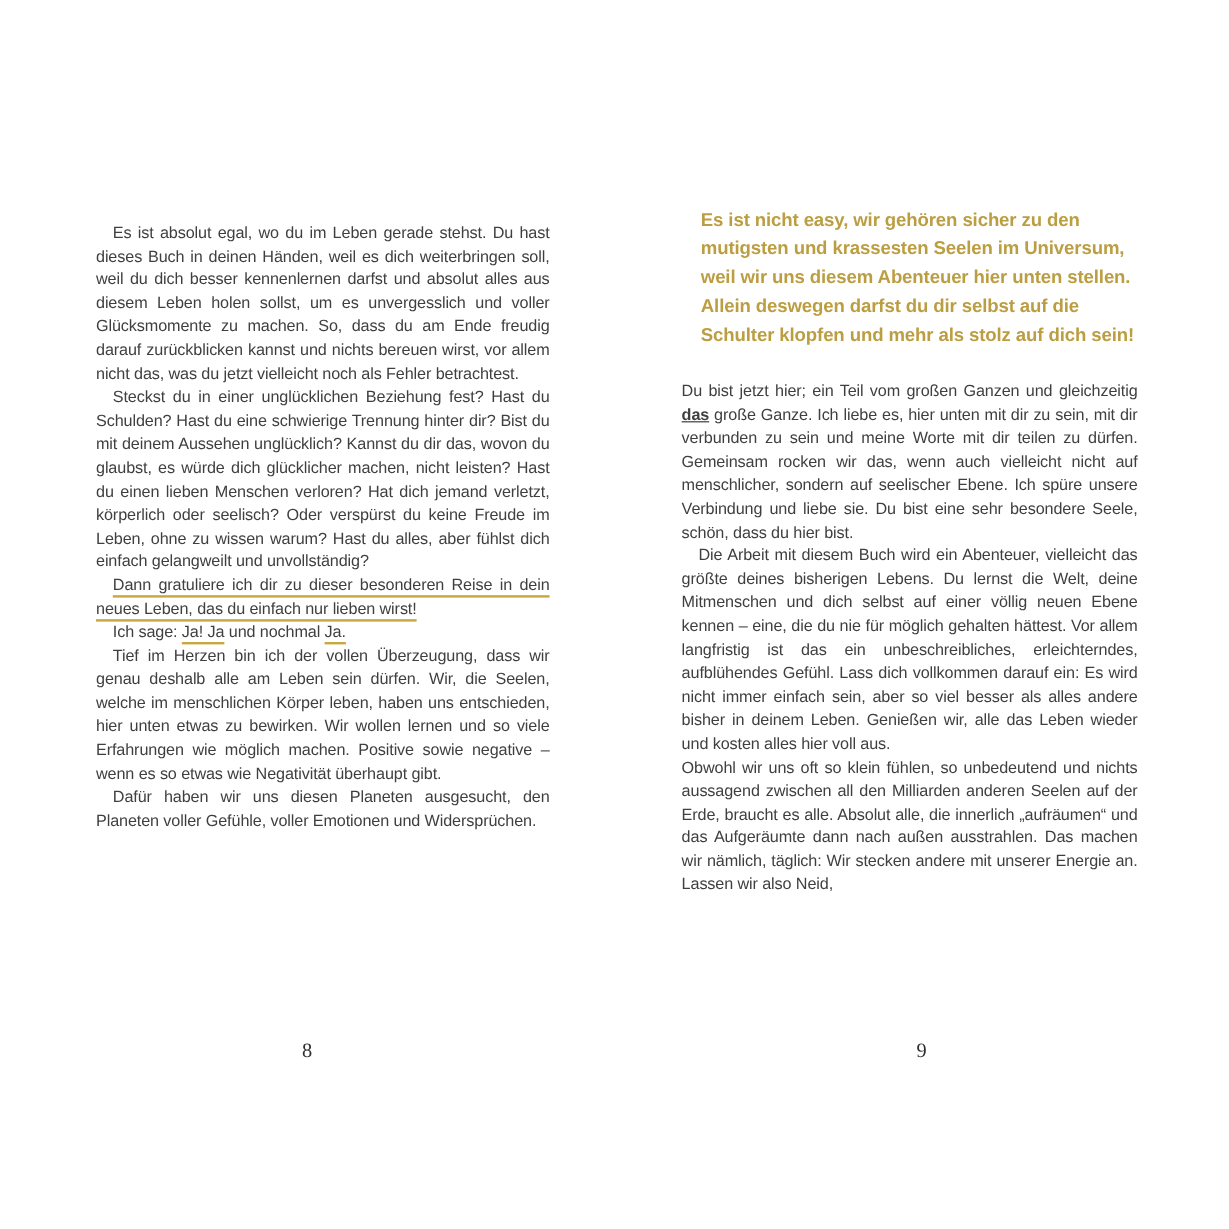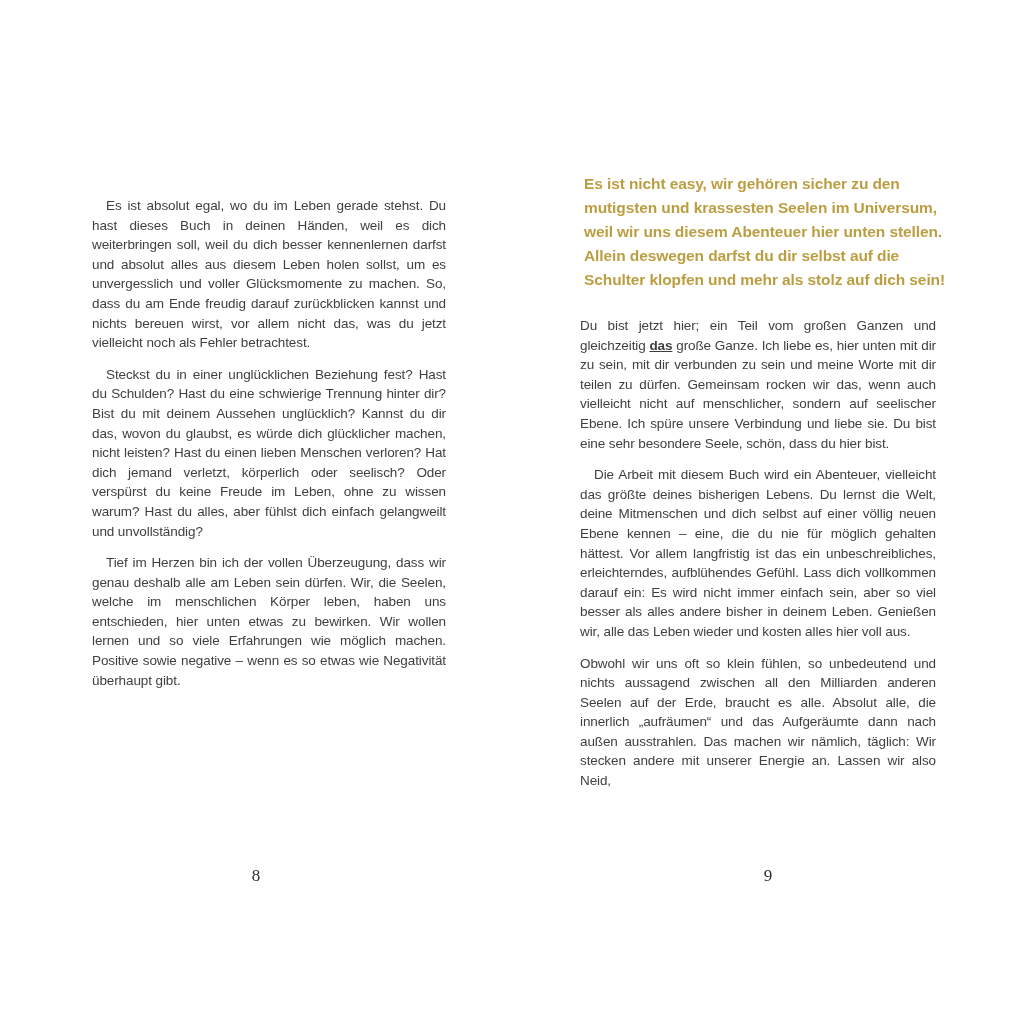--- a/index.html
+++ b/index.html
@@ -20,21 +20,21 @@
     text-align: justify;
     font-size: 13.5px;
     line-height: 19.6px;
     letter-spacing: -0.1px;
     hyphens: auto;
     -webkit-hyphens: auto;
   }
   .text-column.left  { left: 80px;  top: 184px; width: 378px; }
   .text-column.right { left: 568px; top: 172px; width: 380px; }
 
-  .text-column p { margin: 12px; text-indent: 14px; }
+  .text-column p { margin: 0; text-indent: 14px; }
   .text-column p.no-indent { text-indent: 0; }
 
   .pull-heading {
     font-size: 15.5px;
     line-height: 24px;
     font-weight: bold;
     color: var(--accent-gold, #bc9e42);
     text-align: left;
     margin: 0 0 24px 16px;
     letter-spacing: -0.1px;
@@ -67,21 +67,24 @@
 </style>
 </head>
 <body>
 
 <div class="spread">
 
   <section>
     <div class="text-column left">
       <p>Es ist absolut egal, wo du im Leben gerade stehst. Du hast dieses Buch in deinen Händen, weil es dich weiterbringen soll, weil du dich besser kennenlernen darfst und absolut alles aus diesem Leben holen sollst, um es unvergesslich und voller Glücksmomente zu machen. So, dass du am Ende freudig darauf zurückblicken kannst und nichts bereuen wirst, vor allem nicht das, was du jetzt vielleicht noch als Fehler betrachtest.</p>
       <p>Steckst du in einer unglücklichen Beziehung fest? Hast du Schulden? Hast du eine schwierige Trennung hinter dir? Bist du mit deinem Aussehen unglücklich? Kannst du dir das, wovon du glaubst, es würde dich glücklicher machen, nicht leisten? Hast du einen lieben Menschen verloren? Hat dich jemand verletzt, körperlich oder seelisch? Oder verspürst du keine Freude im Leben, ohne zu wissen warum? Hast du alles, aber fühlst dich einfach gelangweilt und unvollständig?</p>
+      <p><span class="u-gold">Dann gratuliere ich dir zu dieser besonderen Reise in dein neues Leben, das du einfach nur lieben wirst!</span></p>
+      <p><span>Ich sage: </span><span class="u-gold">Ja! Ja</span><span> und nochmal </span><span class="u-gold">Ja.</span></p>
       <p>Tief im Herzen bin ich der vollen Überzeugung, dass wir genau deshalb alle am Leben sein dürfen. Wir, die Seelen, welche im menschlichen Körper leben, haben uns entschieden, hier unten etwas zu bewirken. Wir wollen lernen und so viele Erfahrungen wie möglich machen. Positive sowie negative – wenn es so etwas wie Negativität überhaupt gibt.</p>
+      <p>Dafür haben wir uns diesen Planeten ausgesucht, den Planeten voller Gefühle, voller Emotionen und Widersprüchen.</p>
     </div>
     <div class="page-number pn-left">8</div>
   </section>
 
   <section>
     <div class="text-column right">
       <h2 class="pull-heading">Es ist nicht easy, wir gehören sicher zu den mutigsten und krassesten Seelen im Universum, weil wir uns diesem Abenteuer hier unten stellen. Allein deswegen darfst du dir selbst auf die Schulter klopfen und mehr als stolz auf dich sein!</h2>
       <p class="no-indent"><span>Du bist jetzt hier; ein Teil vom großen Ganzen und gleichzeitig </span><span class="bold-word">das</span><span> große Ganze. Ich liebe es, hier unten mit dir zu sein, mit dir verbunden zu sein und meine Worte mit dir teilen zu dürfen. Gemeinsam rocken wir das, wenn auch vielleicht nicht auf menschlicher, sondern auf seelischer Ebene. Ich spüre unsere Verbindung und liebe sie. Du bist eine sehr besondere Seele, schön, dass du hier bist.</span></p>
       <p>Die Arbeit mit diesem Buch wird ein Abenteuer, vielleicht das größte deines bisherigen Lebens. Du lernst die Welt, deine Mitmenschen und dich selbst auf einer völlig neuen Ebene kennen – eine, die du nie für möglich gehalten hättest. Vor allem langfristig ist das ein unbeschreibliches, erleichterndes, aufblühendes Gefühl. Lass dich vollkommen darauf ein: Es wird nicht immer einfach sein, aber so viel besser als alles andere bisher in deinem Leben. Genießen wir, alle das Leben wieder und kosten alles hier voll aus.</p>
       <p class="no-indent">Obwohl wir uns oft so klein fühlen, so unbedeutend und nichts aussagend zwischen all den Milliarden anderen Seelen auf der Erde, braucht es alle. Absolut alle, die innerlich „aufräumen“ und das Aufgeräumte dann nach außen ausstrahlen. Das machen wir nämlich, täglich: Wir stecken andere mit unserer Energie an. Lassen wir also Neid,</p>

